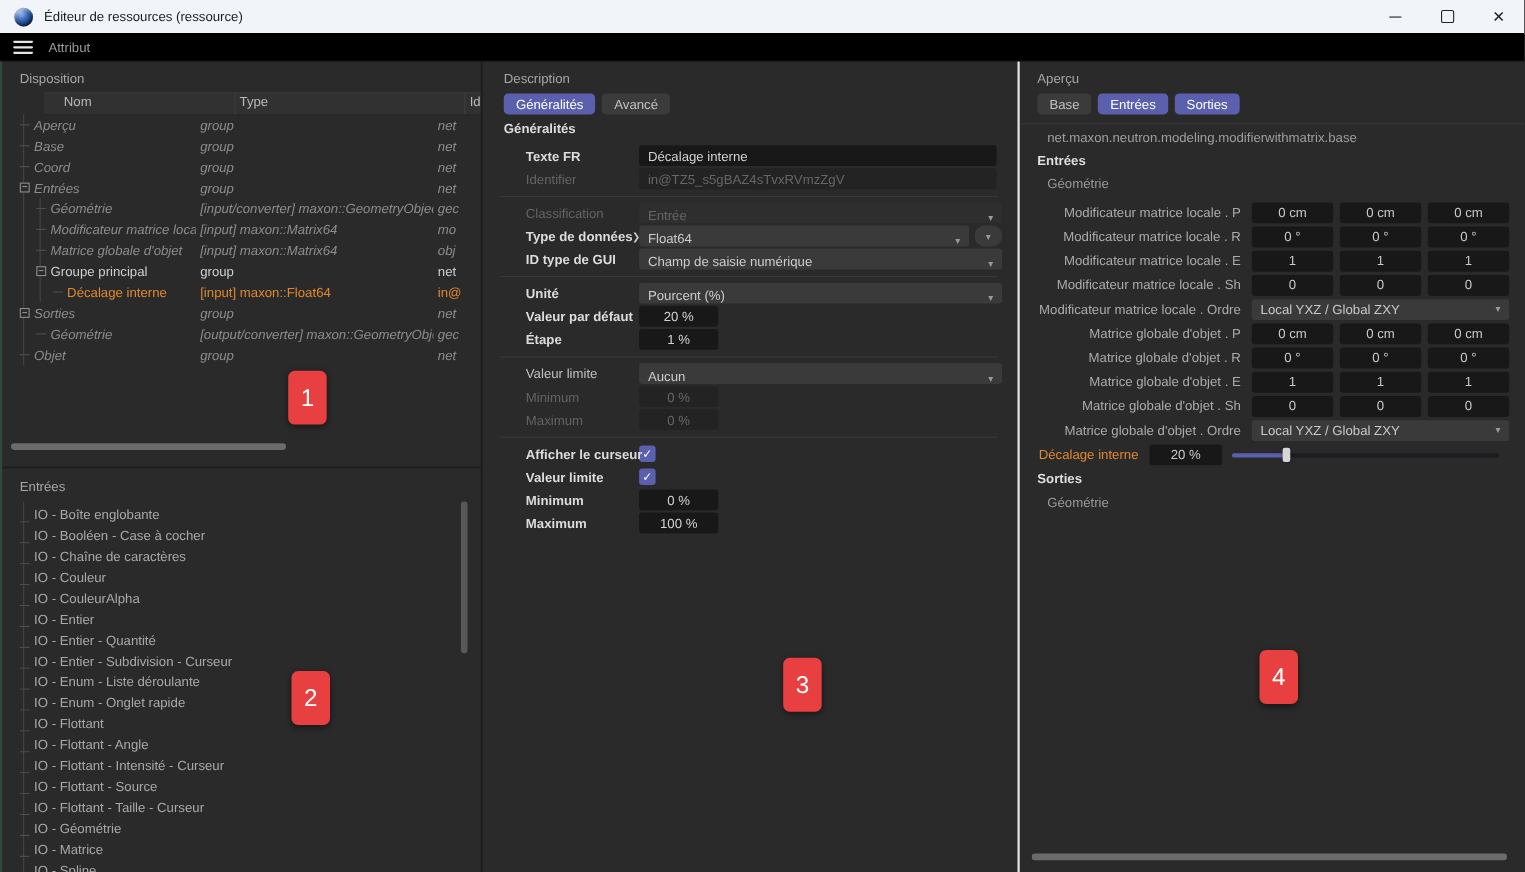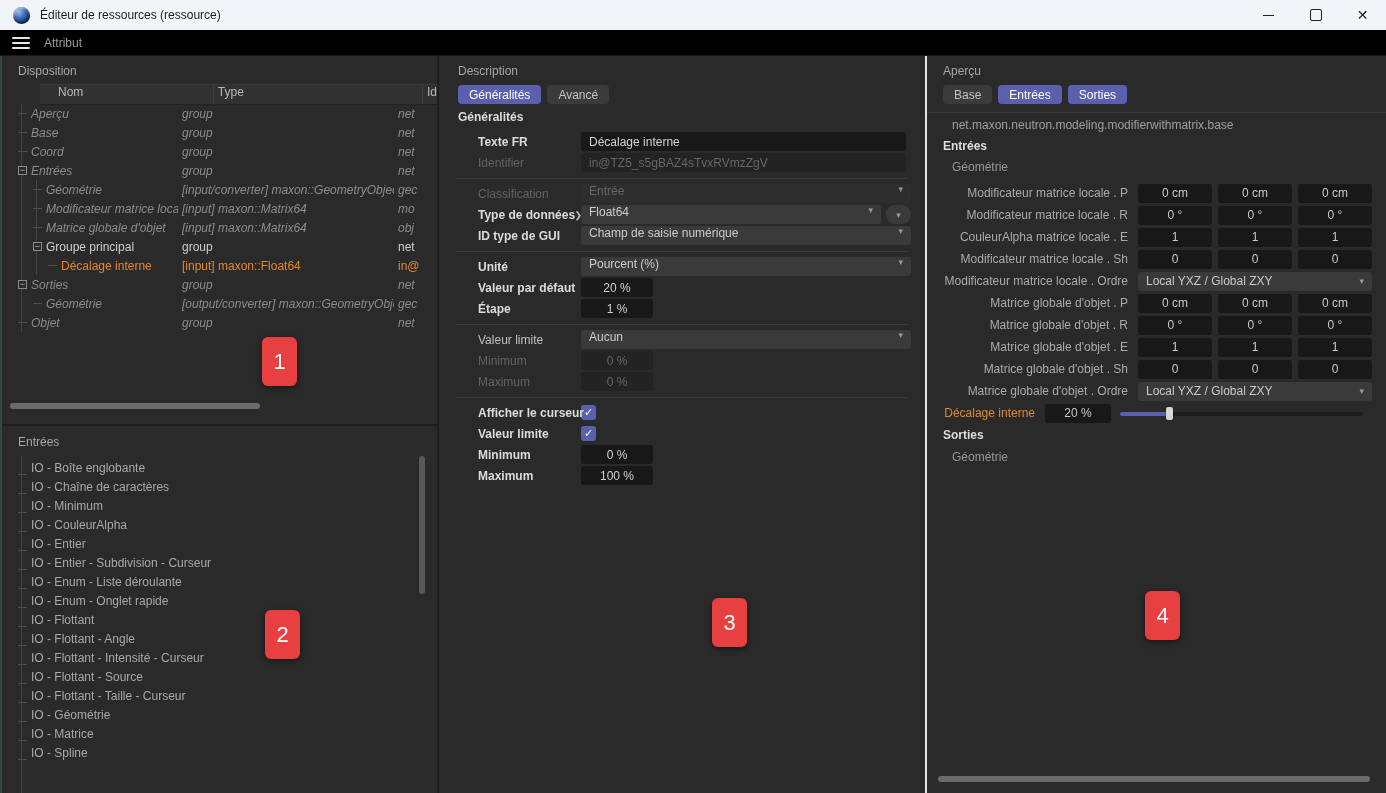--- a/index.html
+++ b/index.html
@@ -74,21 +74,21 @@
   .dlabel{width:103px;margin-left:39px;flex:none;white-space:nowrap;overflow:visible;position:relative;}
   .dlabel .chev{position:absolute;right:-1px;top:2px;font-size:9px;color:#c4c4c4;font-weight:normal;}
   .bold{color:#dcdcdc;font-weight:bold;}
   .plain{color:#c0c0c0;}
   .dimmed{color:#636363;}
   .tinput{background:#181818;border-radius:3px;height:19px;display:flex;align-items:center;
     color:#d2d2d2;padding:0 8px;box-sizing:border-box;}
   .tinput.wide{width:325px;}
   .tinput.num{width:72px;justify-content:center;padding:0;}
   .tinput.dis{background:#232323;color:#666;}
-  .dd{background:#3a3a3a;border-radius:3px;height:19px;display:flex;align-items:flex-start;
+  .dd{background:#3a3a3a;border-radius:3px;height:19px;display:flex;align-items:flex-end;
     color:#cccccc;padding:0 8px;box-sizing:border-box;width:330px;justify-content:space-between;cursor:pointer;}
   .dd.short{width:300px;}
   .dd.dis{background:#2e2e2e;color:#666;cursor:default;}
   .dd .arrow{font-size:9px;color:#9a9a9a;}
   .ddextra{width:25px;height:19px;border-radius:9px;background:#3a3a3a;display:flex;align-items:center;
     justify-content:center;margin-left:5px;cursor:pointer;}
   .ddextra .arrow{font-size:9px;color:#9a9a9a;}
   .checkbox{width:15px;height:15px;border-radius:3px;background:#2e2e2e;display:flex;
     align-items:center;justify-content:center;cursor:pointer;}
   .checkbox.on{background:#5a5fae;color:#fff;font-size:11px;}
@@ -273,33 +273,41 @@
       <div class="models">
         <span class="panel-title">Entrées</span>
         <div class="guide" style="left:21px;top:30px;bottom:0;"></div>
         <div class="mrows">
             <div class="mrow">
               <span class="tick"></span>
               <span>IO - Boîte englobante</span>
             </div>
             <div class="mrow">
               <span class="tick"></span>
+              <span>IO - Booléen - Case à cocher</span>
+            </div>
+            <div class="mrow">
+              <span class="tick"></span>
               <span>IO - Chaîne de caractères</span>
             </div>
             <div class="mrow">
               <span class="tick"></span>
-              <span>IO - Minimum</span>
+              <span>IO - Couleur</span>
             </div>
             <div class="mrow">
               <span class="tick"></span>
               <span>IO - CouleurAlpha</span>
             </div>
             <div class="mrow">
               <span class="tick"></span>
               <span>IO - Entier</span>
+            </div>
+            <div class="mrow">
+              <span class="tick"></span>
+              <span>IO - Entier - Quantité</span>
             </div>
             <div class="mrow">
               <span class="tick"></span>
               <span>IO - Entier - Subdivision - Curseur</span>
             </div>
             <div class="mrow">
               <span class="tick"></span>
               <span>IO - Enum - Liste déroulante</span>
             </div>
             <div class="mrow">
@@ -482,21 +490,21 @@
               <span>0 °</span>
             </div>
             <div class="vbox">
               <span>0 °</span>
             </div>
             <div class="vbox">
               <span>0 °</span>
             </div>
           </div>
           <div class="arow">
-            <span class="alabel">CouleurAlpha matrice locale . E</span>
+            <span class="alabel">Modificateur matrice locale . E</span>
             <div class="vbox">
               <span>1</span>
             </div>
             <div class="vbox">
               <span>1</span>
             </div>
             <div class="vbox">
               <span>1</span>
             </div>
           </div>

